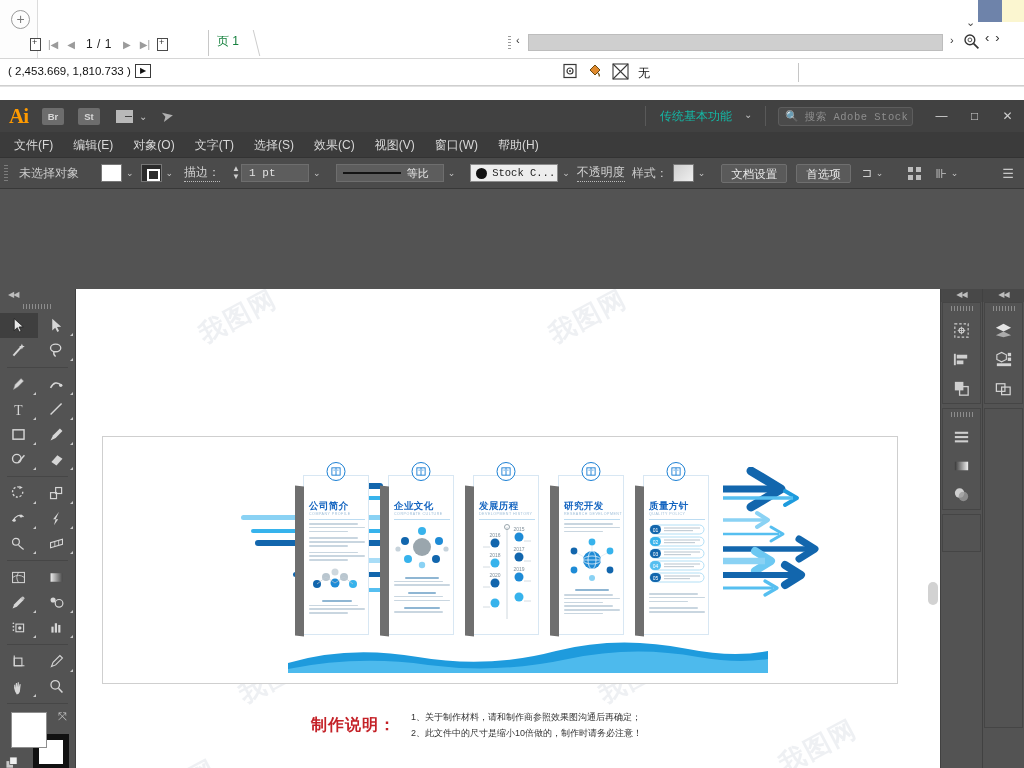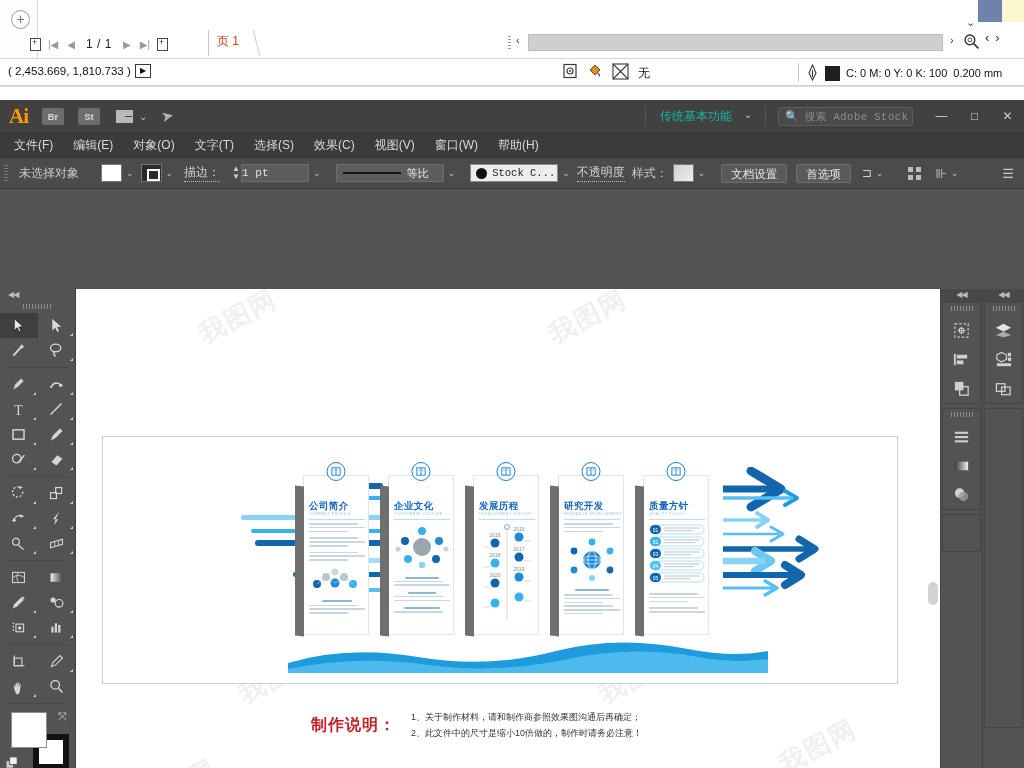--- a/index.html
+++ b/index.html
@@ -18,21 +18,21 @@
   .ts-plus:before { content:"+"; }
   .ts-body { position:absolute; left:38px; top:0; right:0; height:58px; background:#ffffff; }
 
   .ts-navrow { position:absolute; left:30px; top:32px; height:24px; display:flex; align-items:center; gap:5px;
                font-size:11px; color:#1c1c1c; }
   .pg-doc { display:inline-block; width:11px; height:13px; border:1px solid #4a4a4a; background:#fff; position:relative;}
   .pg-doc:after { content:"+"; position:absolute; left:1px; top:-2px; font-size:9px; color:#333; }
   .ts-pagenum { min-width:34px; text-align:center; font-size:12px; letter-spacing:.5px; }
   .arr { font-size:10px; color:#333; padding:0 2px; cursor:default; }
   .arr.dim { color:#9b9b9b; }
-  .ts-tab { position:absolute; left:208px; top:30px; height:26px; padding:3px 10px 0 8px; font-size:12px; color:#c2410c;
+  .ts-tab { position:absolute; left:208px; top:30px; height:26px; padding:3px 10px 0 8px; font-size:12px; color:#15803d;
             border-left:1px solid #c8c8c8; }
   .ts-tab-skew { position:absolute; left:256px; top:30px; width:14px; height:26px; border-left:1px solid #cccccc;
                  transform:skewX(14deg); }
 
   .ts-gripdots { position:absolute; left:508px; top:36px; width:3px; height:14px;
                  background:repeating-linear-gradient(to bottom,#9a9a9a 0 1px, transparent 1px 3px); }
   .ts-scroll-l { position:absolute; left:516px; top:34px; font-size:11px; color:#333; }
   .ts-scrollbar { position:absolute; left:528px; top:34px; width:415px; height:17px; background:#cfcfcf;
                   border:1px solid #bdbdbd; }
   .ts-scroll-r { position:absolute; left:950px; top:34px; font-size:11px; color:#333; }
@@ -95,21 +95,21 @@
   .ctl-grip { width:4px; height:17px; margin-left:4px;
               background:repeating-linear-gradient(to bottom,#7d7d7d 0 1px, transparent 1px 3px); }
   .ctl-lbl { font-size:12px; color:#c9c9c9; margin-left:11px; }
   .ctl-swatch { width:21px; height:18px; border:1px solid #777; background:#ffffff; }
   .ctl-swatch.stroke { background:#2b2b2b; position:relative; }
   .ctl-swatch.stroke:after { content:""; position:absolute; left:5px; top:4px; width:9px; height:8px;
                              border:2px solid #ffffff; }
   .ctl-caret { font-size:9px; color:#c6c6c6; margin:0 7px 0 4px; }
   .ctl-under { font-size:12px; color:#d2d2d2; border-bottom:1px dotted #bbb; margin-left:4px; }
   .ctl-num { width:68px; height:18px; background:#5d5d5d; border:1px solid #6e6e6e; font-size:11px;
-             color:#e3e3e3; line-height:17px; font-family:"Liberation Mono", monospace; }
+             color:#e3e3e3; line-height:17px; padding-left:7px; font-family:"Liberation Mono", monospace; }
   .ctl-spin { display:inline-block; width:9px; color:#cfcfcf; font-size:8px; line-height:8px; margin-left:6px; }
   .ctl-profile { width:108px; height:18px; background:#5d5d5d; border:1px solid #6e6e6e; display:flex;
                  align-items:center; margin-left:8px; }
   .ctl-profile .ln { width:58px; height:2px; background:#141414; margin-left:6px; }
   .ctl-profile .pt { font-size:11px; color:#e7e7e7; margin-left:6px; }
   .ctl-brush { width:88px; height:18px; background:#ededed; border:1px solid #8b8b8b; display:flex;
                align-items:center; margin-left:8px; }
   .ctl-brush .dot { width:11px; height:11px; border-radius:50%; background:#111; margin-left:5px; }
   .ctl-brush .nm { font-size:10.5px; color:#222; margin-left:5px; font-family:"Liberation Mono", monospace; }
   .ctl-opa { font-size:12px; color:#d2d2d2; border-bottom:1px dotted #bbb; }
@@ -269,31 +269,20 @@
         <span>
           <svg width="17" height="17" viewBox="0 0 17 17">
               <rect x="1" y="1" width="15" height="15" fill="none" stroke="#3a3a3a" stroke-width="1.1"></rect>
               <line x1="1" y1="1" x2="16" y2="16" stroke="#3a3a3a" stroke-width="1.1"></line>
               <line x1="16" y1="1" x2="1" y2="16" stroke="#3a3a3a" stroke-width="1.1"></line>
             </svg>
         </span>
         <span class="ts-none">无</span>
       </div>
       <div class="ts-divline"></div>
-      <div class="ts-right">
-        <span>
-          <svg width="13" height="17" viewBox="0 0 13 17">
-              <path d="M6.5 1 L10 9 L6.5 16 L3 9 Z" fill="none" stroke="#3a3a3a" stroke-width="1.1"></path>
-              <line x1="6.5" y1="6" x2="6.5" y2="13" stroke="#3a3a3a" stroke-width="1"></line>
-            </svg>
-        </span>
-        <span class="ts-blackswatch"></span>
-        <span>C: 0 M: 0 Y: 0 K: 100</span>
-        <span>0.200 mm</span>
-      </div>
     </div>
     <div class="ts-strip-bottom"></div>
   </div>
 
   <div class="ai">
 
     <div class="ai-titlebar">
       <div class="ai-logo">Ai</div>
       <div class="ai-appbtn">Br</div>
       <div class="ai-appbtn">St</div>

